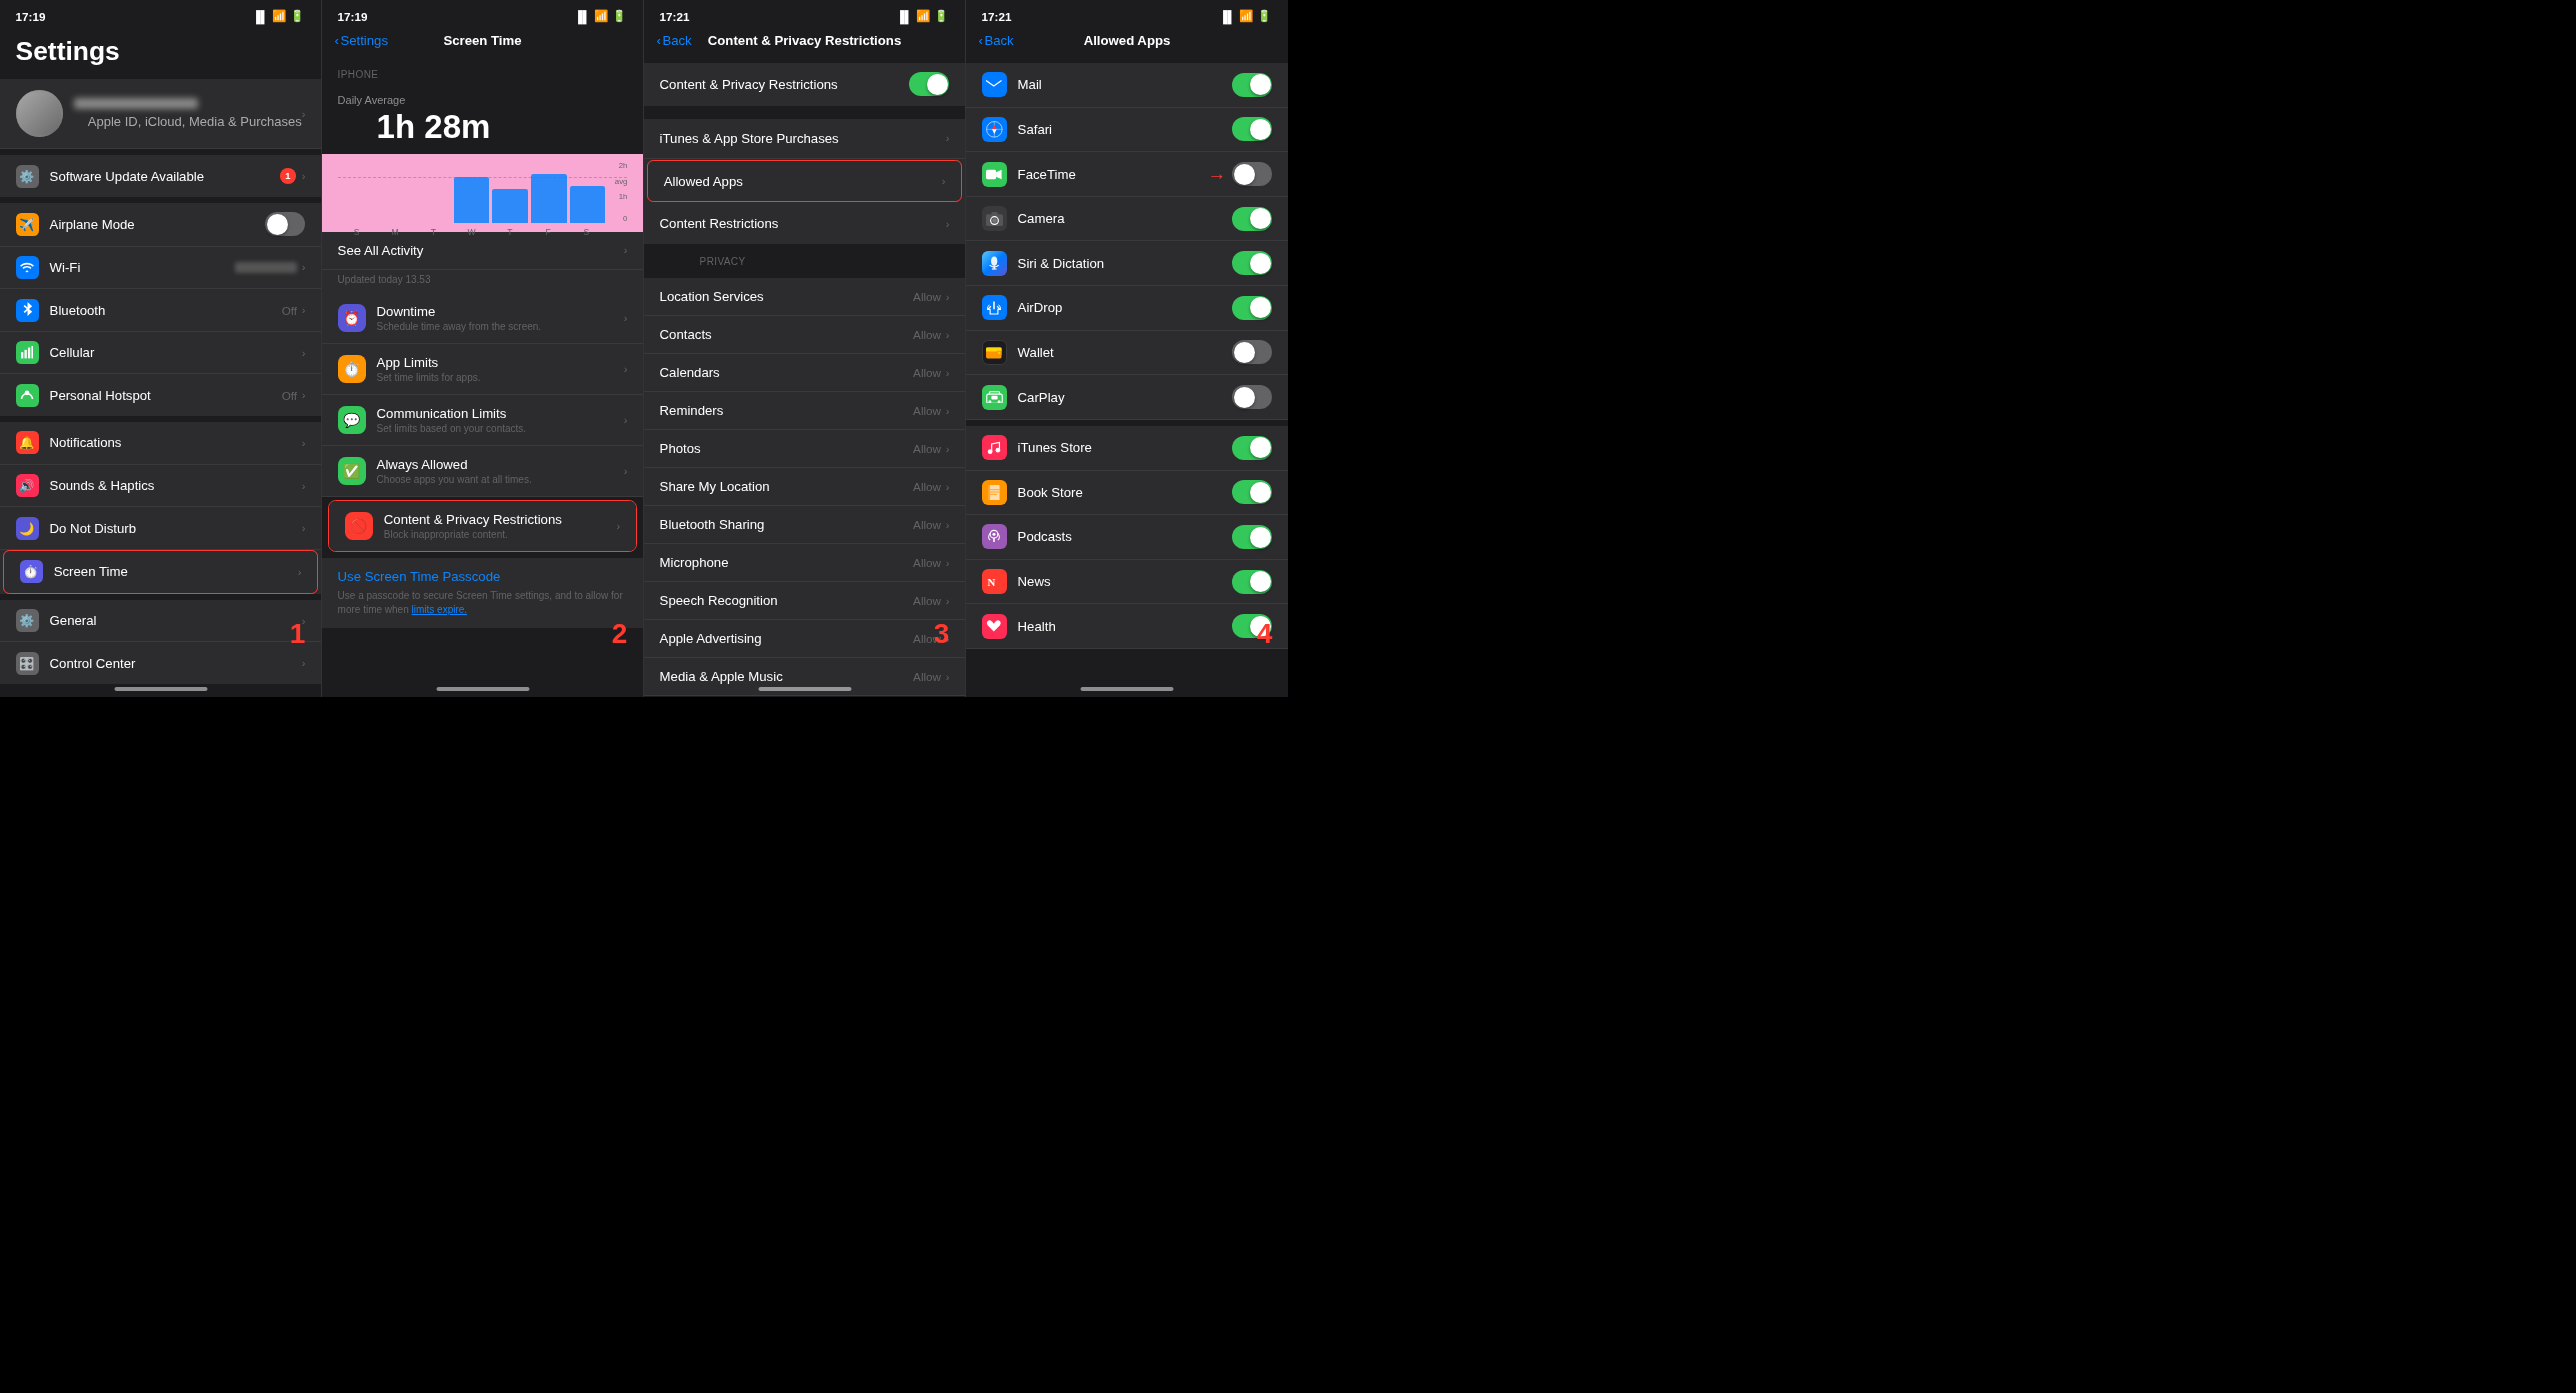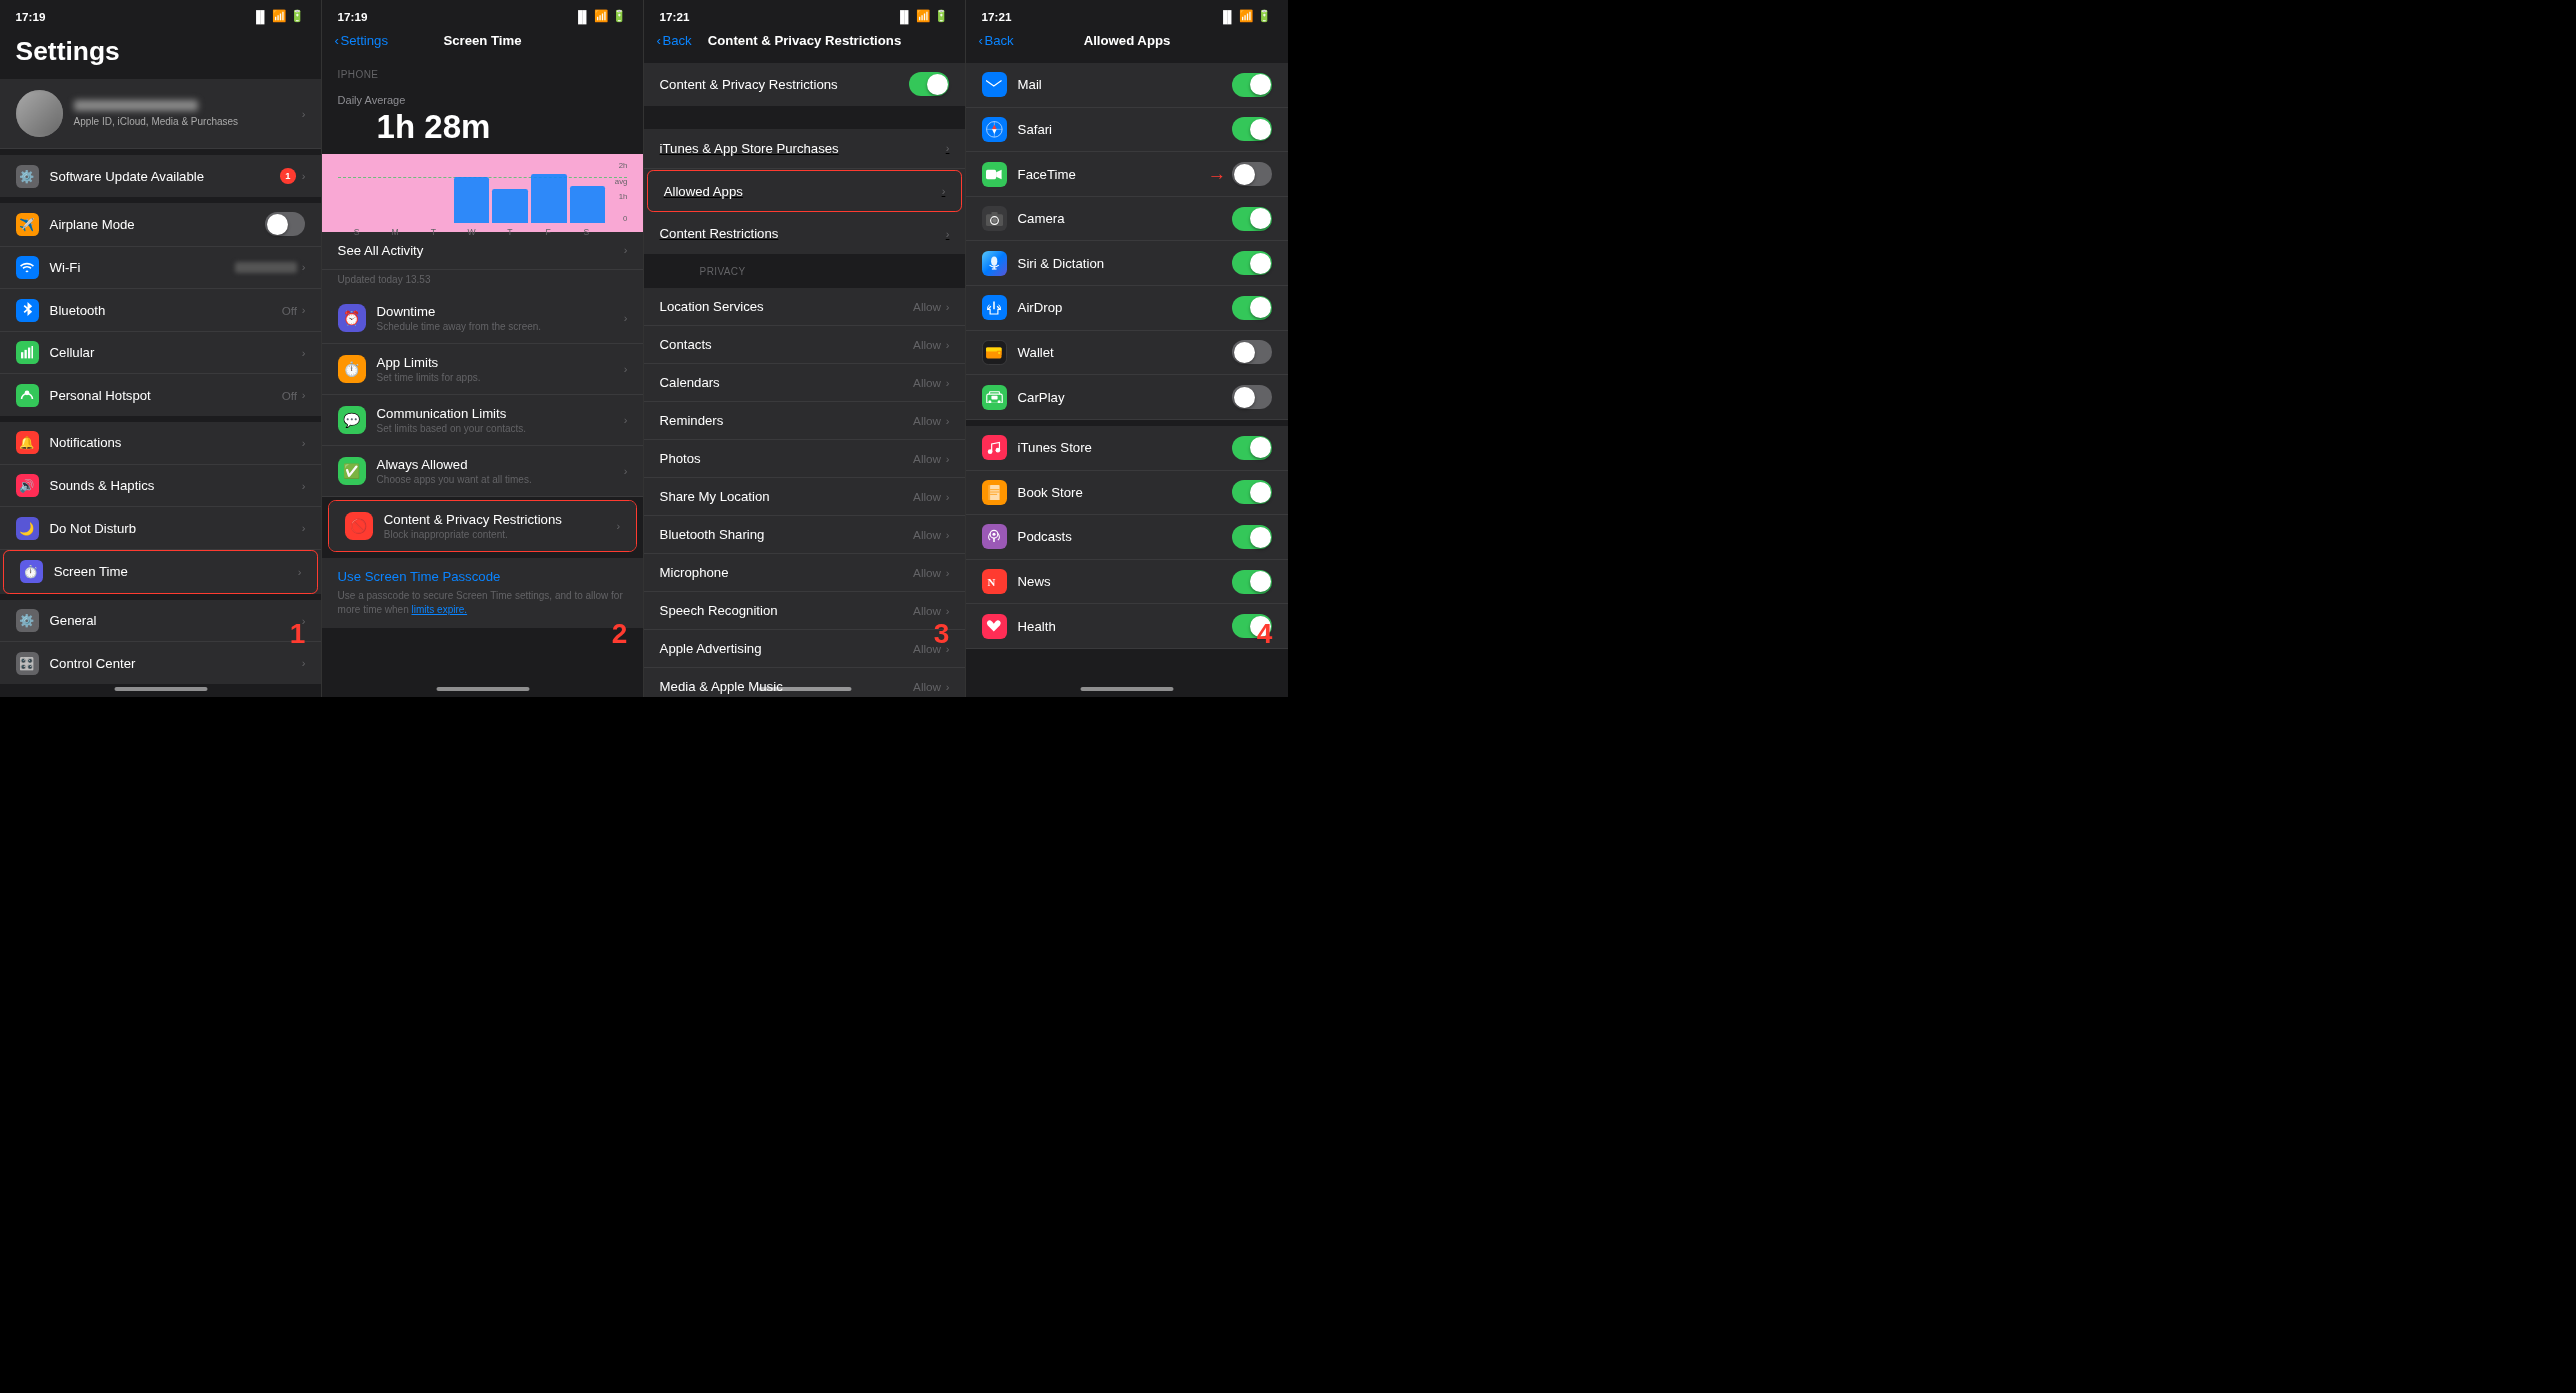--- a/index.html
+++ b/index.html
@@ -129,21 +129,22 @@
       font-weight: 600;
       background: #888;
       height: 11px;
       border-radius: 3.1px;
       width: 124px;
       margin-bottom: 4.7px;
       filter: blur(3.1px);
     }
     .profile-sub {
       color: #aaa;
-      font-size: 10px;
+      font-size: 13px;
+      text-align: right;
     }
     .chevron {
       color: #636366;
       font-size: 11px;
     }
 
     
     .settings-section {
       background: #2c2c2e;
       margin: 6.2px 0 0;
@@ -717,21 +718,21 @@
 
   <div class="settings-section">
     <div class="settings-row">
       <span class="row-label">Content &amp; Privacy Restrictions</span>
       <div class="toggle on">
         <div class="toggle-thumb"></div>
       </div>
     </div>
   </div>
 
-  <div class="settings-section" style="margin-top:23px;text-decoration:underline;">
+  <div class="settings-section" style="margin-top:13px;">
 
     <div class="settings-row">
       <span class="row-label">iTunes &amp; App Store Purchases</span>
       <span class="chevron">›</span>
     </div>
 
     <div style="border:1.6px solid #ff3b30;border-radius:6.2px;margin:1.6px 3.1px;overflow:hidden;background:#2c2c2e;">
       <div class="settings-row" style="border:none;">
         <span class="row-label">Allowed Apps</span>
         <span class="chevron">›</span>

